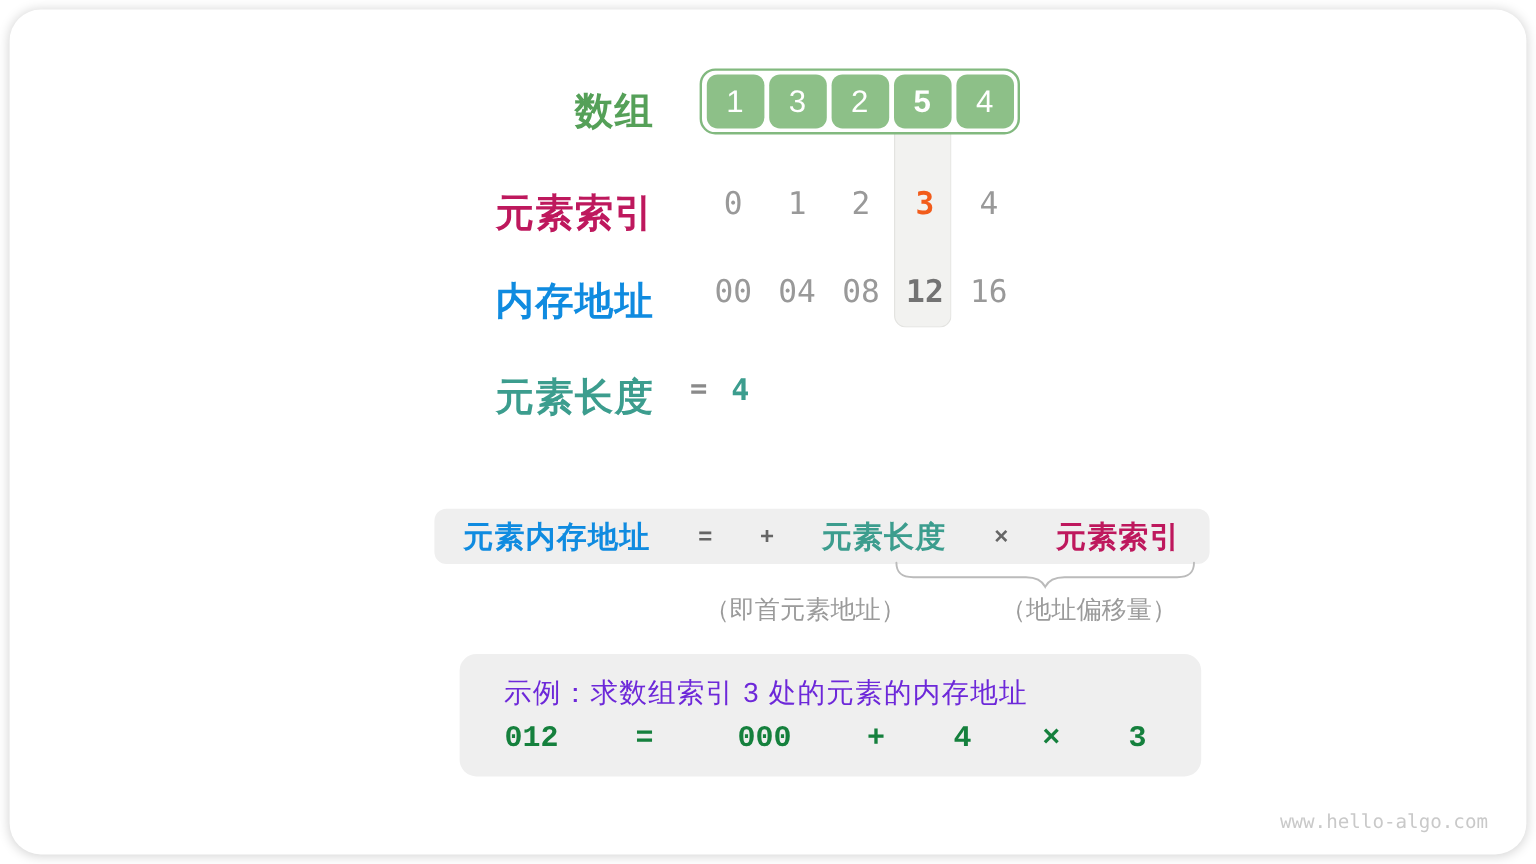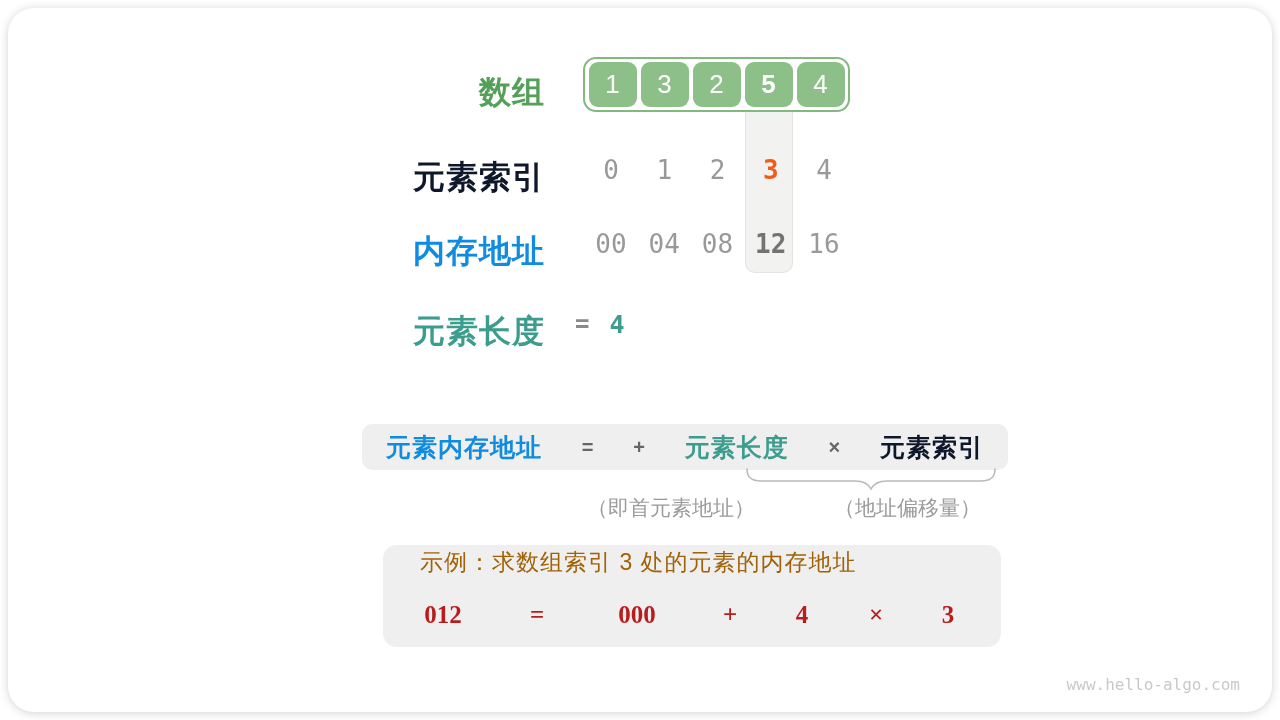--- a/index.html
+++ b/index.html
@@ -15,21 +15,21 @@
 
   .abs { position: absolute; }
 
   
   .row-label {
     left: 300px; width: 245px; text-align: right;
     font-size: 32px; font-weight: bold; letter-spacing: 1px;
     z-index: 3;
   }
   .green  { color: #55a058; }
-  .orange { color: #0f172a; }
+  .orange { color: #be185d; }
   .blue   { color: #0f8be0; }
   .teal   { color: #3c9d8e; }
 
   
   .array-box {
     left: 583px; top: 57px; width: 267px; height: 55px;
     border: 2px solid #82b97f; border-radius: 13px; background: #ffffff;
     display: flex; align-items: center; justify-content: center;
     gap: 4px; padding: 3px; z-index: 3;
   }
@@ -84,27 +84,27 @@
   }
   .note1 { left: 535px; }
   .note2 { left: 761px; }
 
   
   .example {
     left: 383px; top: 545px; width: 618px; height: 102px;
     background: #efefef; border-radius: 14px; z-index: 3;
   }
   .example-title {
-    position: absolute; left: 37px; top: 2px;
-    font-size: 23px; color: #a16207; letter-spacing: 1px;
+    position: absolute; left: 37px; top: 17px;
+    font-size: 23px; color: #6d28d9; letter-spacing: 1px;
   }
   .ex-term {
     position: absolute; top: 56px; transform: translateX(-50%);
-    font-family: Liberation Serif, serif;
-    font-size: 25px; font-weight: bold; color: #b91c1c;
+    font-family: Liberation Mono, monospace;
+    font-size: 25px; font-weight: bold; color: #15803d;
   }
 
   .watermark {
     right: 40px; top: 675px;
     font-family: "DejaVu Sans Mono", "Liberation Mono", monospace;
     font-size: 16px; color: #c9c9c9; z-index: 3;
   }
 </style>
 </head>
 <body>

